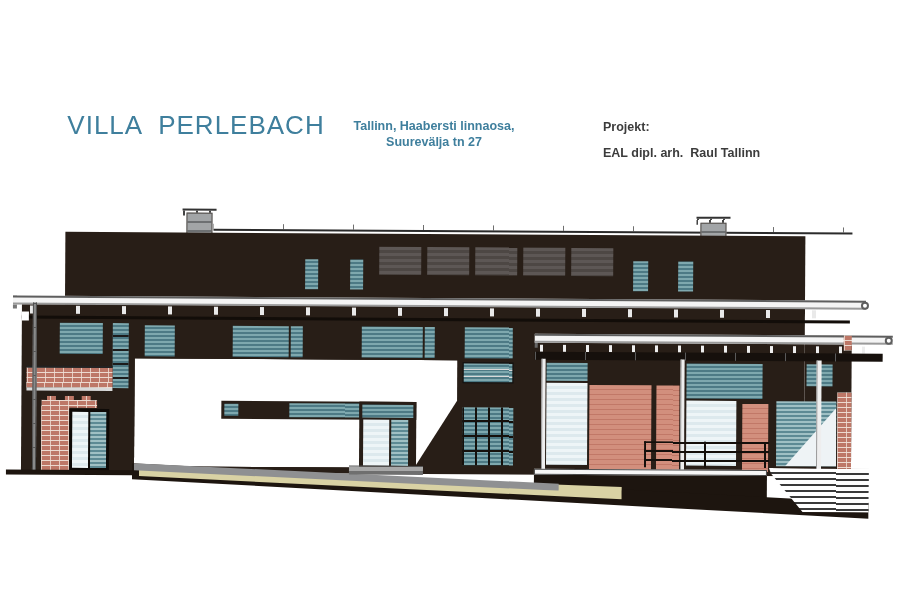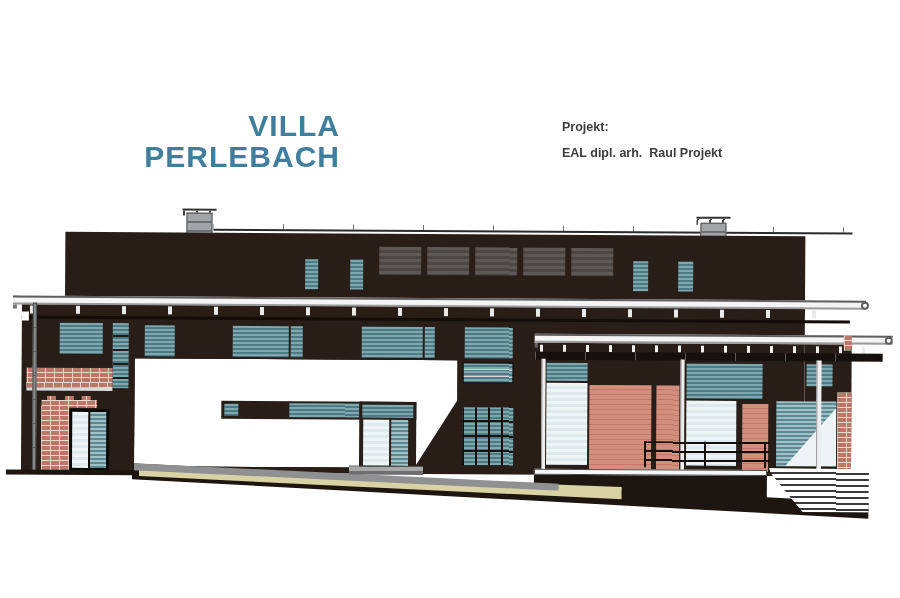--- a/index.html
+++ b/index.html
@@ -1,27 +1,27 @@
 <!DOCTYPE html>
 <html style="--c-title-teal: #3f7f9d; --c-text-dark: #3c3c3c; --c-building-dark: #281e17; --c-ground-dark: #1d150f; --c-window-teal: #5d8a94; --c-glass-pale: #dde9ed; --c-wood-salmon: #d28f7d; --c-brick: #bd7767; --c-terrain-tan: #d9d2a4; --c-driveway-gray: #8f9092; --c-canopy-white: #f4f4f4; --c-chimney-gray: #a2a5a7; --c-clerestory-gray: #4d4744;"><head>
 <meta charset="utf-8">
 <style>
   html,body{margin:0;padding:0;background:#e8e8e8;}
   #page{position:relative;width:900px;height:598px;background:#ffffff;overflow:hidden;
         font-family:"Liberation Sans", sans-serif;}
   .abs{position:absolute;}
   .txt{white-space:pre-wrap;}
   
-  #title-block{left:52px;top:110px;width:288px;text-align:right;
-    color:var(--c-title-teal);font-weight:bold;font-size:30px;letter-spacing:1px;line-height:31px;}
+  #title-block{left:52px;top:110px;width:288px;text-align:center;
+    color:var(--c-title-teal);font-weight:normal;font-size:26px;letter-spacing:1px;line-height:31px;}
   #location-block{left:346px;top:118px;width:176px;text-align:center;
     color:var(--c-title-teal);font-weight:bold;font-size:12.5px;line-height:16px;}
   #project-block{left:562px;top:120px;width:230px;text-align:left;
     color:var(--c-text-dark);font-weight:bold;font-size:12.5px;line-height:14px;}
-  #project-block .pline{margin-bottom:12px;}
+  #project-block .pline{margin-bottom:12px;margin-left:41px;}
   
   #drawing{left:0;top:0;width:900px;height:598px;transform:rotate(0.35deg);transform-origin:100px 300px;}
   .ink{background:var(--c-building-dark);}
   .teal{background:repeating-linear-gradient(180deg,#7ea8ae 0 2px,#4d7a85 2px 4px);}
   .tealpane{background:repeating-linear-gradient(180deg,#9fc0c4 0 2px,#5d8a94 2px 4px);}
   .pale{background:repeating-linear-gradient(180deg,#eef5f7 0 3px,var(--c-glass-pale) 3px 6px);}
   .salmon{background:repeating-linear-gradient(180deg,var(--c-wood-salmon) 0 4px,#c17867 4px 5px);}
   .brick{background:
      repeating-linear-gradient(90deg,rgba(240,224,214,.8) 0 1px,transparent 1px 9px),
      repeating-linear-gradient(180deg,var(--c-brick) 0 4px,#ecd9cf 4px 5px);}
@@ -32,23 +32,27 @@
   .post{background:#eeeeee;border-left:1px solid #9a9a9a;box-sizing:border-box;}
 </style>
 </head>
 <body>
 
 <div id="page">
 
   <div id="title-block" class="abs">
     <div class="txt">VILLA  PERLEBACH</div>
   </div>
+  <div id="location-block" class="abs">
+    <div class="txt">Tallinn, Haabersti linnaosa,</div>
+    <div class="txt">Suurevälja tn 27</div>
+  </div>
   <div id="project-block" class="abs">
     <div class="pline txt">Projekt:</div>
-    <div class="pline txt">EAL dipl. arh.  Raul Projekt</div>
+    <div class="pline txt">EAL dipl. arh.  Raul Tallinn</div>
   </div>
 
   <div id="drawing" class="abs">
 
     <div class="abs" style="left:213px;top:223px;width:639px;height:7px;border-bottom:2px solid #2b2b2b;background:repeating-linear-gradient(90deg,#6f6f6f 0 1px,transparent 1px 70px);box-sizing:border-box;"></div>
     <div class="abs cap" style="left:182px;top:208px;width:34px;height:5px;"></div>
     <div class="abs chimney" style="left:186px;top:212px;width:26px;height:31px;"></div>
     <div class="abs cap" style="left:696px;top:213px;width:34px;height:6px;"></div>
     <div class="abs chimney" style="left:700px;top:219px;width:26px;height:32px;"></div>
 

